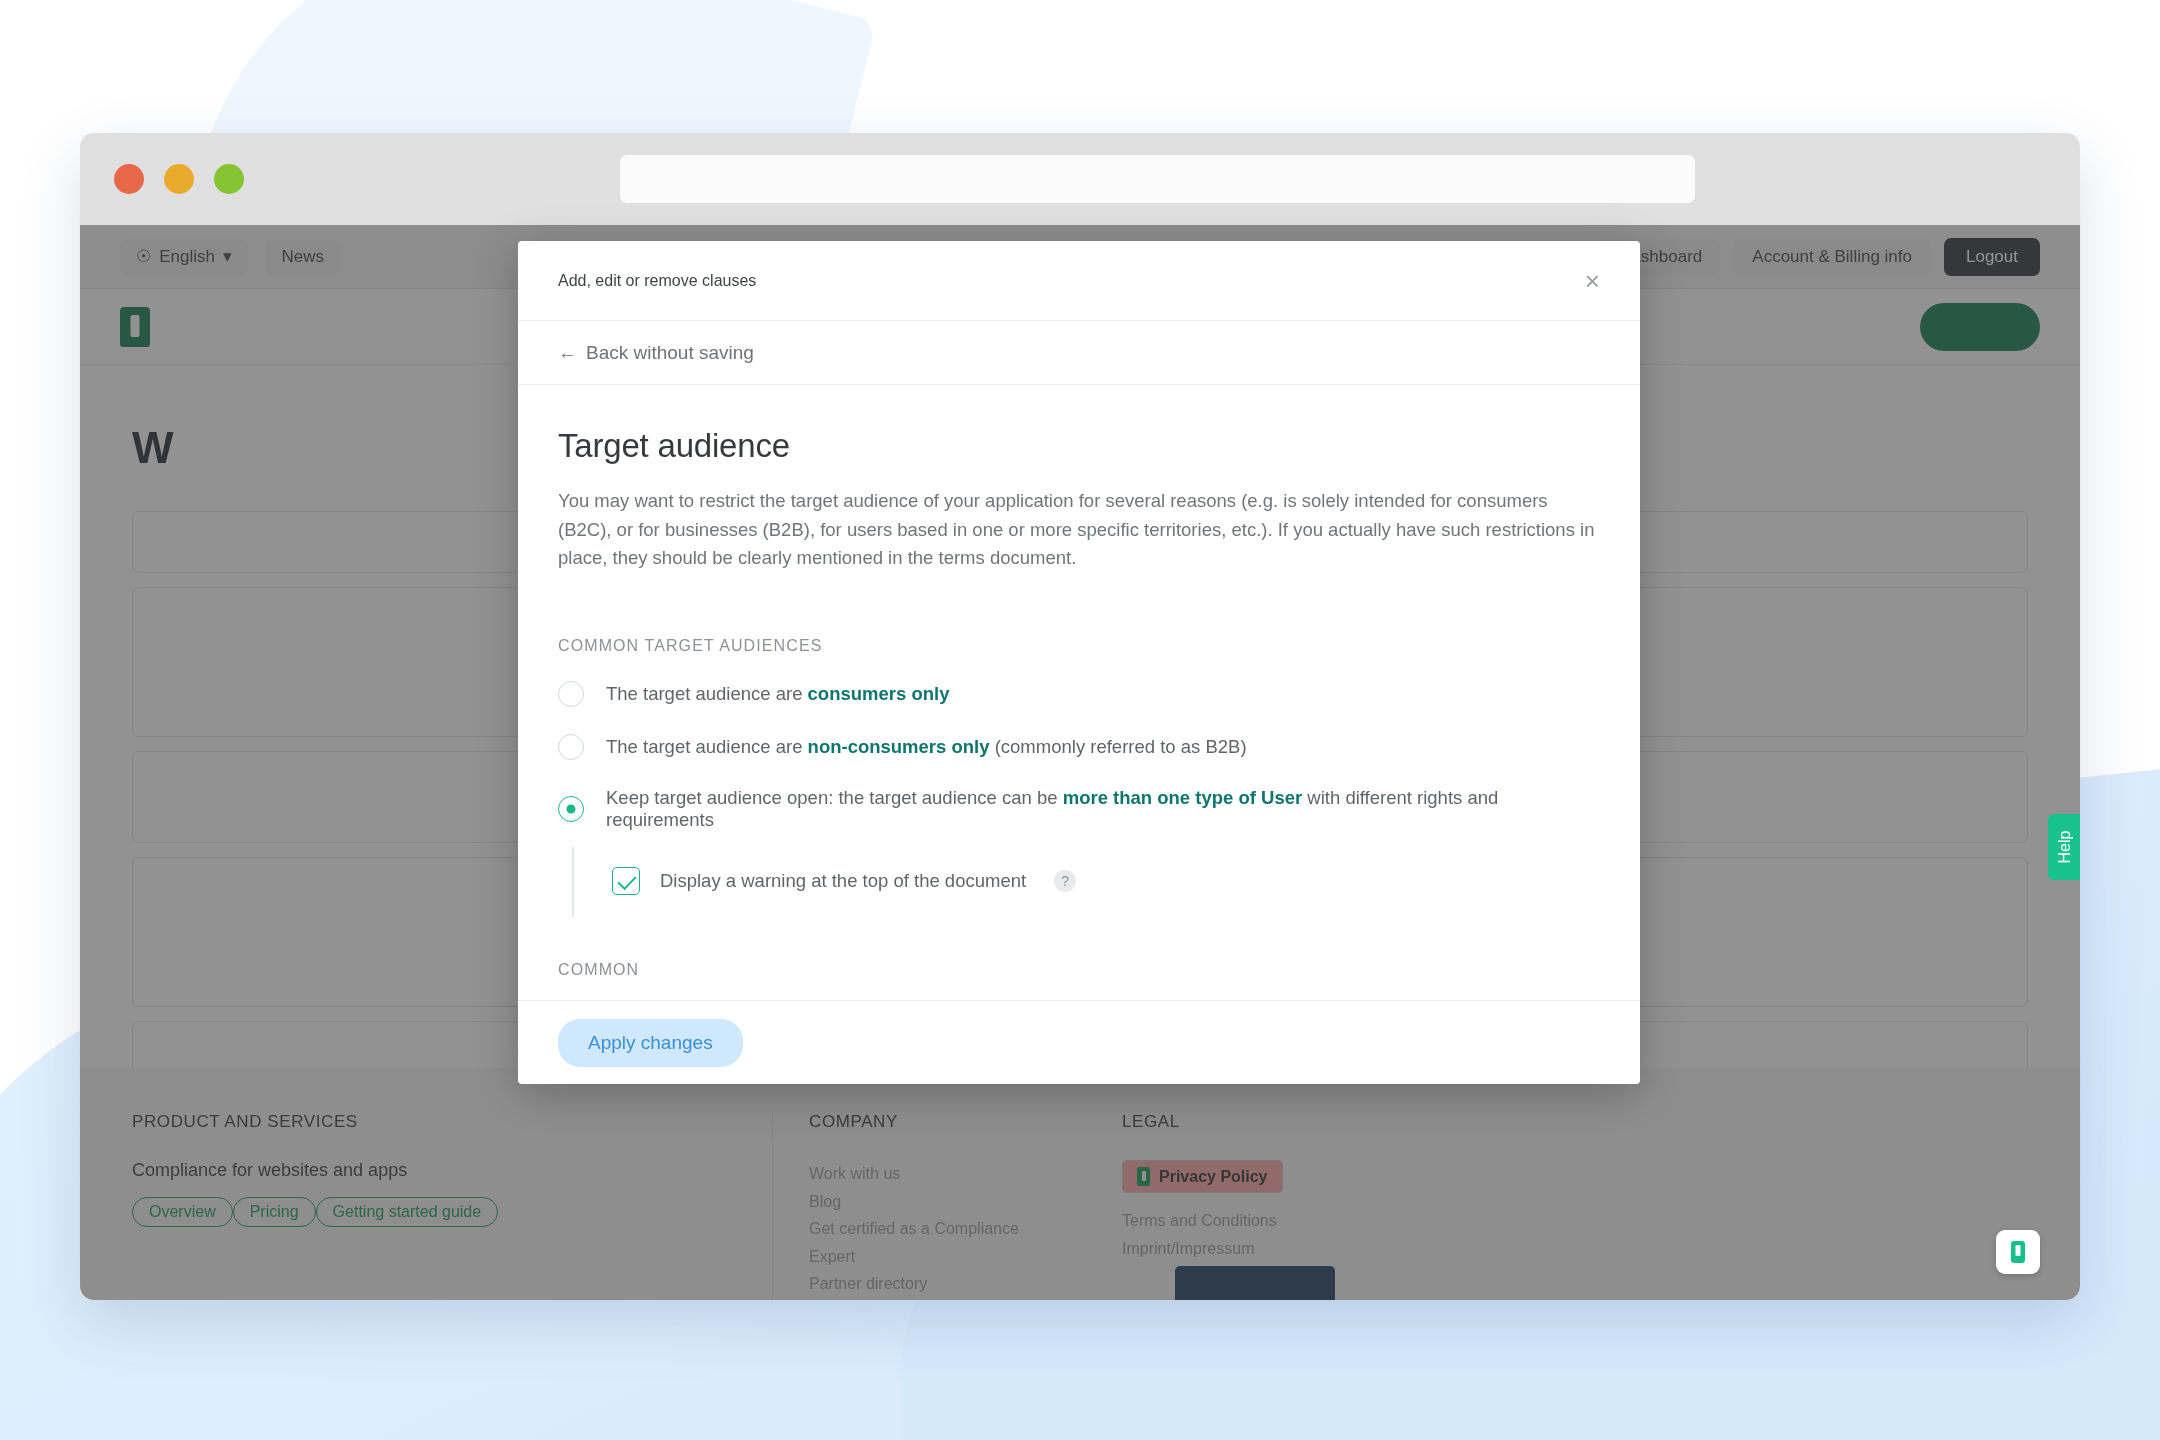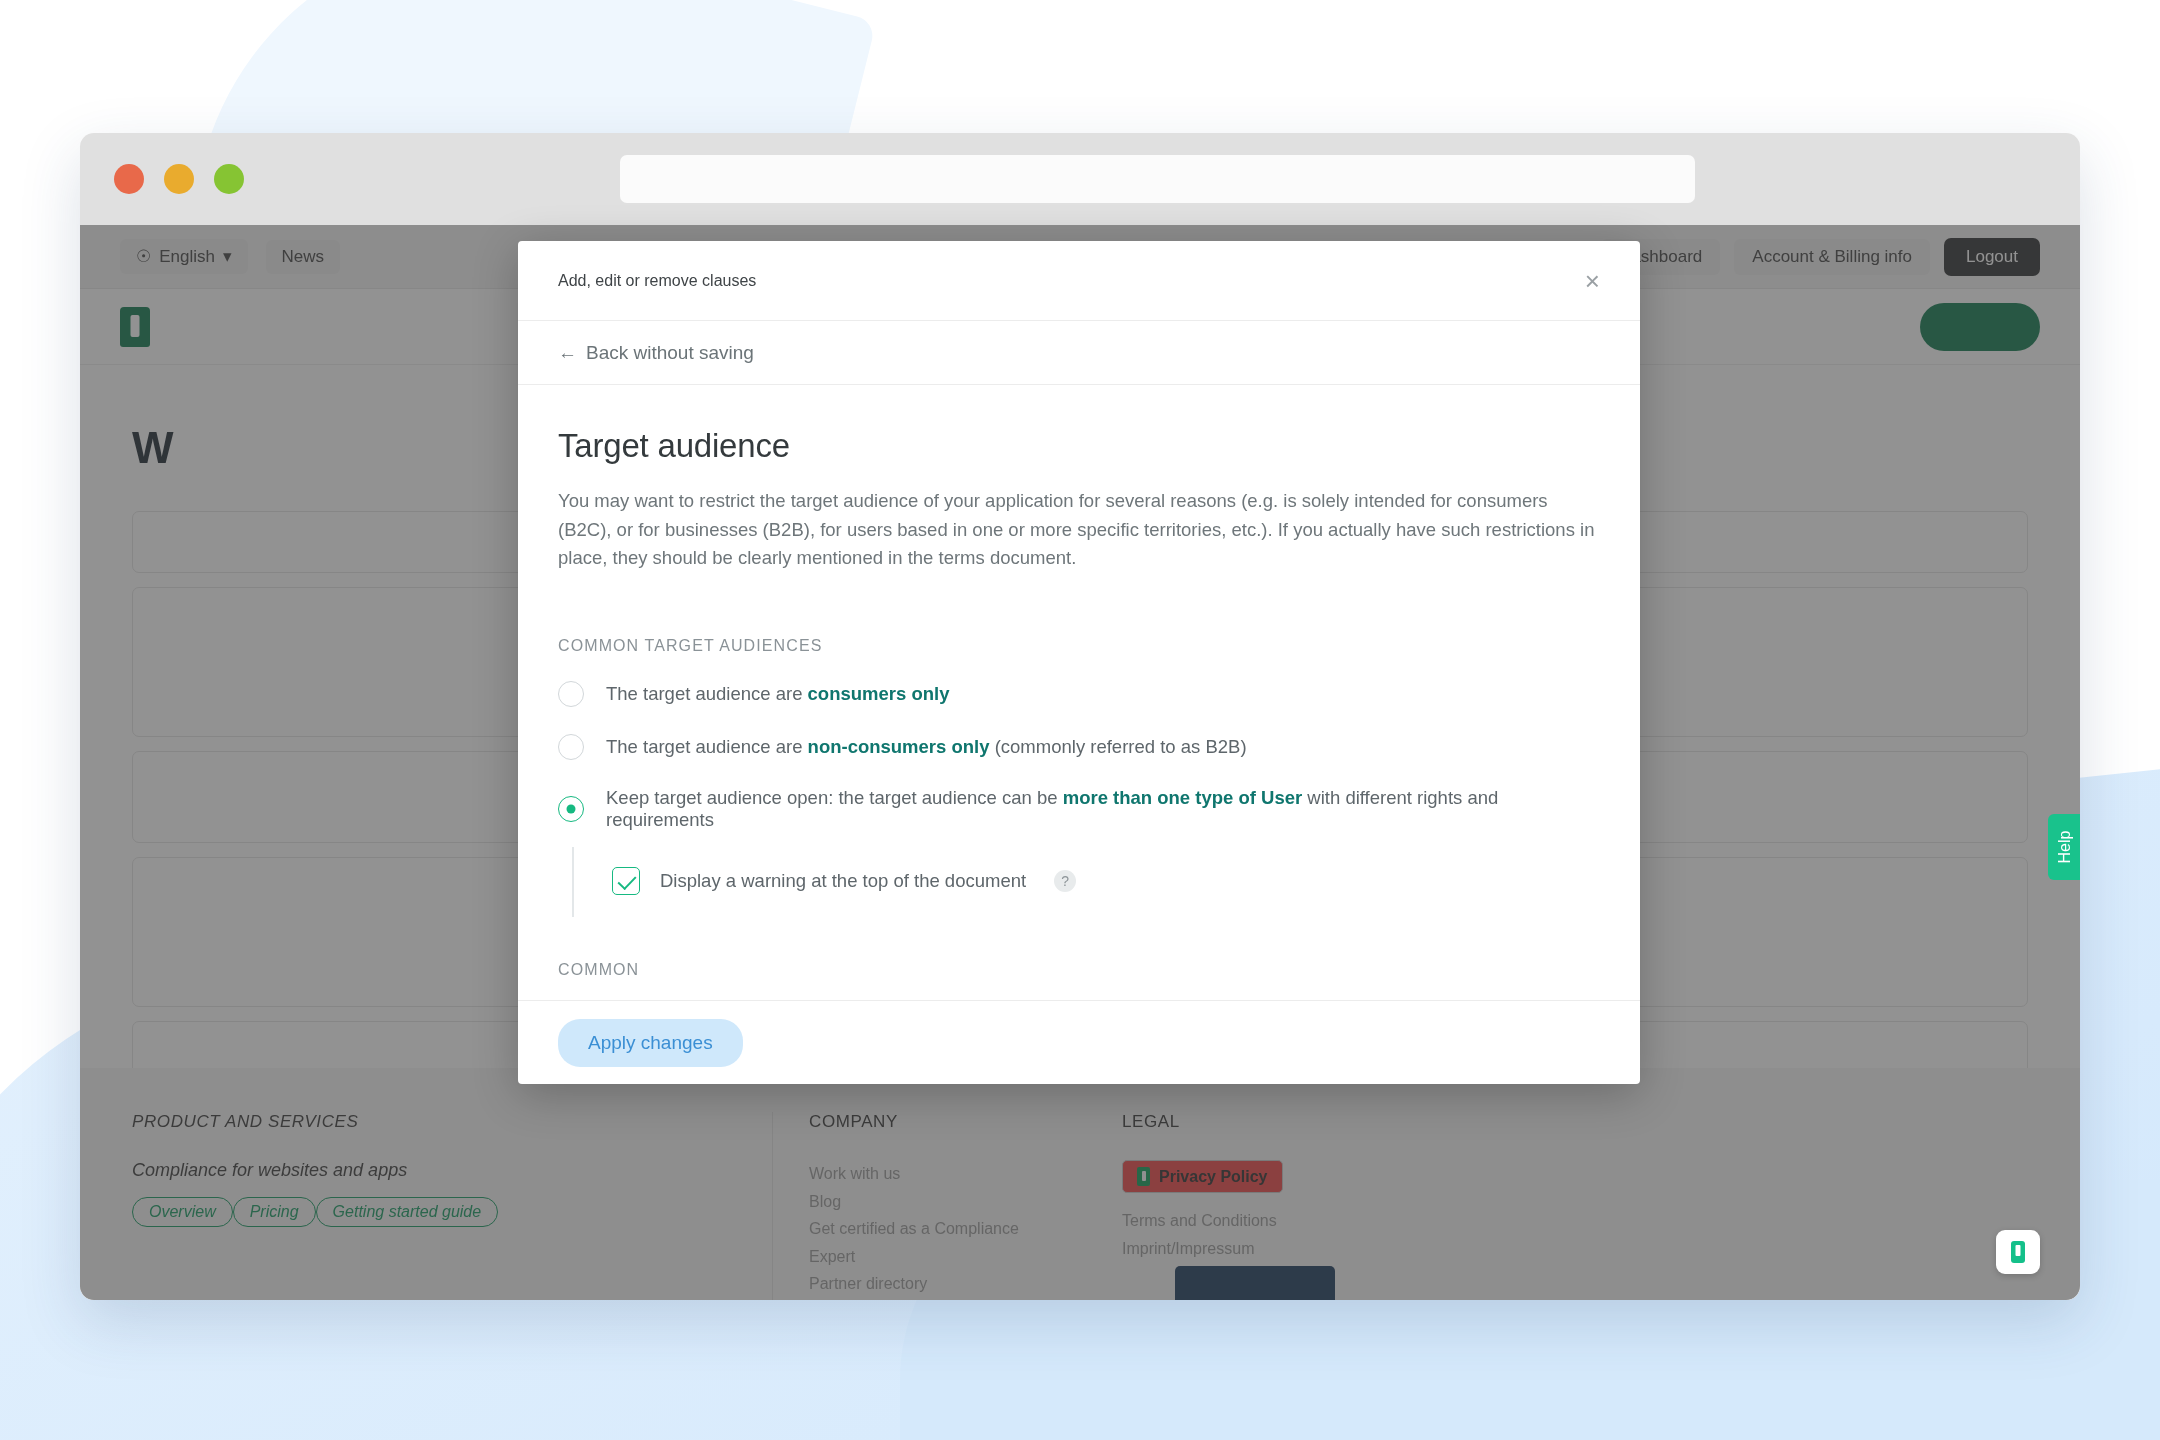--- a/index.html
+++ b/index.html
@@ -139,37 +139,37 @@
     background: #d8d8d8; margin-top: 26px;
   }
 
   .site-footer {
     position: absolute; left: 0; right: 0; bottom: 0;
     height: 232px; background: #f5f5f5;
     padding: 44px 52px 0 52px;
     display: flex;
   }
   .fcol { padding-right: 40px; }
-  .fcol.wide { width: 640px; font-style: italic; }
+  .fcol.wide { width: 640px; }
   .fcol.mid-col { width: 320px; border-left: 1px solid #e2e2e2; padding-left: 36px; }
   .fcol.legal-col { width: 320px; padding-left: 30px; }
   .fcol-title {
     font-size: 17px; font-weight: 400; color: #3a3a3a;
     letter-spacing: 0.6px; margin-bottom: 28px;
   }
   .fcol-sub { font-size: 18px; color: #3c3c3c; margin-bottom: 16px; }
   .tag-row { display: flex; gap: 0; }
   .tag {
     border: 1px solid #169b62; color: #169b62;
     border-radius: 18px; padding: 5px 16px; font-size: 16px;
   }
   .flink { font-size: 16px; color: #9a9a9a; line-height: 1.72; }
   .pp-badge {
     display: inline-flex; align-items: center; gap: 9px;
-    border: 1px solid #c9c9c9; background: #ef4444;
+    border: 1px solid #c9c9c9; background: #fca5a5;
     border-radius: 5px; padding: 6px 14px; margin-bottom: 14px;
   }
   .pp-mark {
     width: 13px; height: 19px; background: #0f9d58;
     border-radius: 2px; position: relative;
   }
   .pp-mark::after {
     content:""; position:absolute; left:50%; top:4px;
     transform:translateX(-50%); width:4px; height:10px;
     background:#fafafa; border-radius:1px;

